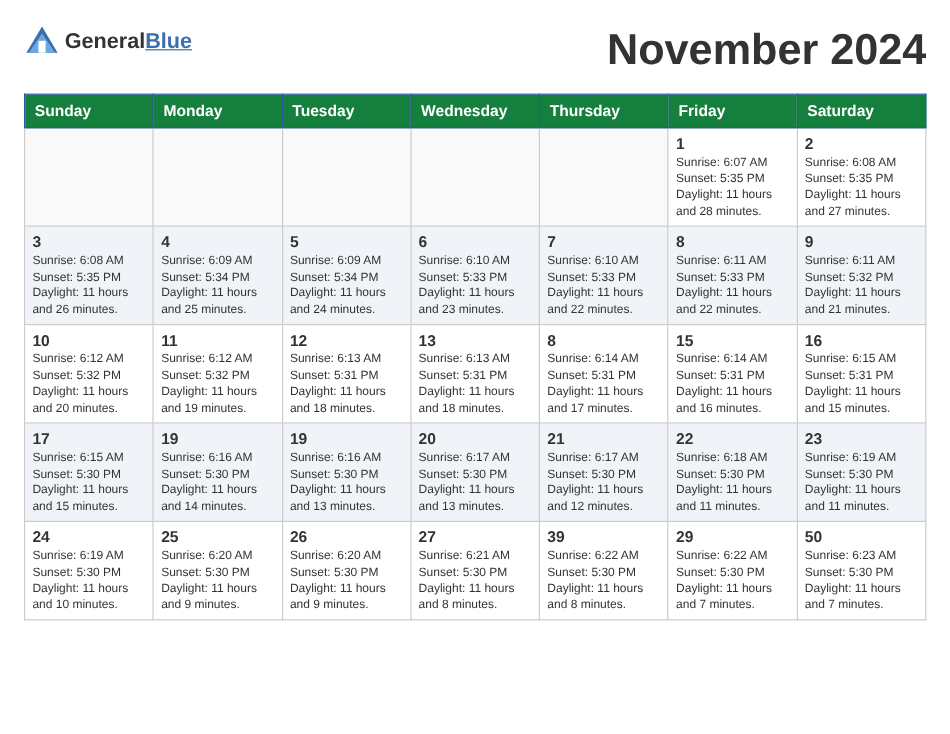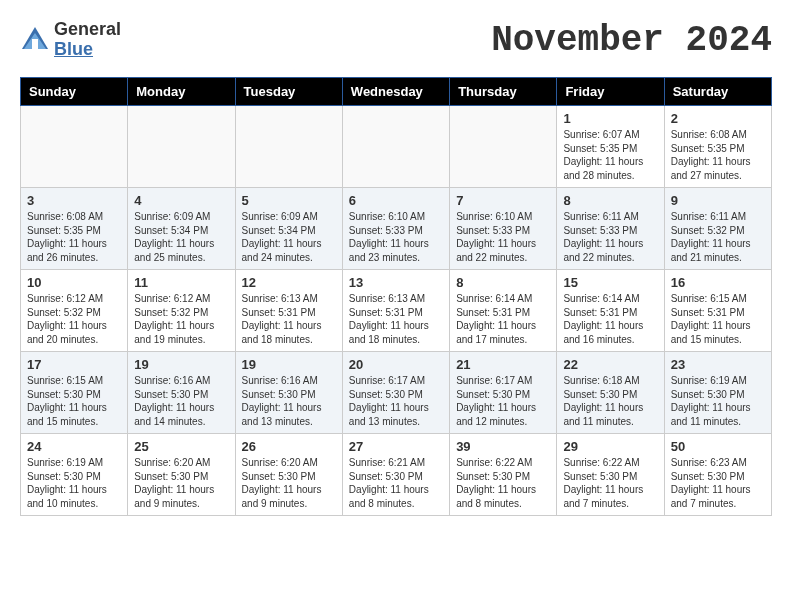--- a/index.html
+++ b/index.html
@@ -16,21 +16,21 @@
       align-items: flex-start;
       margin-bottom: 16px;
     }
     .logo {
       display: flex;
       align-items: center;
       gap: 4px;
     }
     .logo-text {
       display: flex;
-      flex-direction: column;
+      flex-direction: row;
       line-height: 1.1;
     }
     .logo-general {
       font-size: 18px;
       font-weight: bold;
       color: #333;
     }
     .logo-blue {
       font-size: 18px;
       font-weight: bold;
@@ -41,32 +41,31 @@
       width: 30px;
       height: 30px;
     }
     .title-block {
       text-align: right;
     }
     .month-title {
       font-size: 36px;
       font-weight: bold;
       color: #333;
-      font-family: Liberation Mono, monospace;
     }
     .location {
       font-size: 16px;
       color: #555;
     }
     .calendar {
       width: 100%;
       border-collapse: collapse;
     }
     .calendar th {
-      background: #000000;
+      background: #15803d;
       color: #fff;
       padding: 6px 8px;
       font-size: 13px;
       font-weight: bold;
       text-align: left;
       border: 1px solid #2a5a9d;
     }
     .calendar td {
       border: 1px solid #ccc;
       vertical-align: top;

